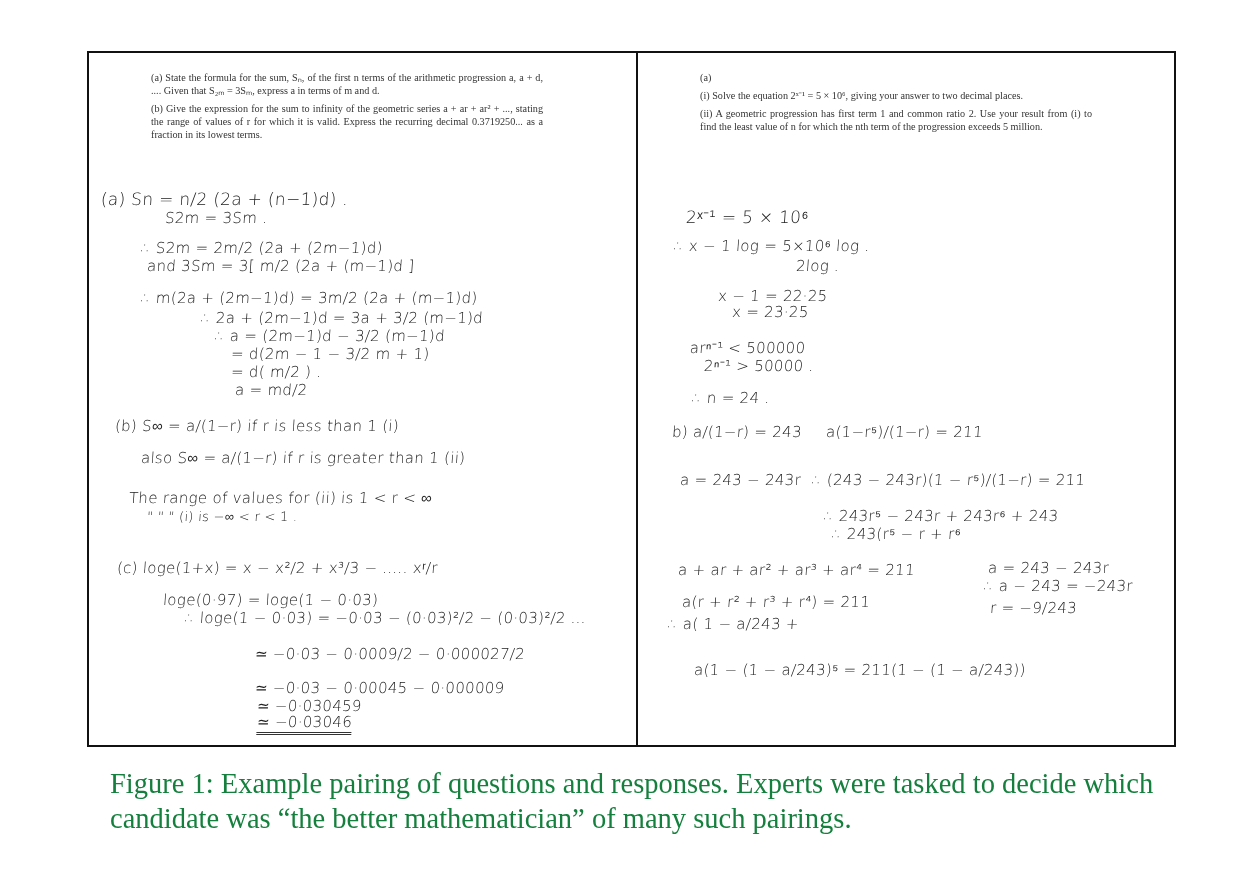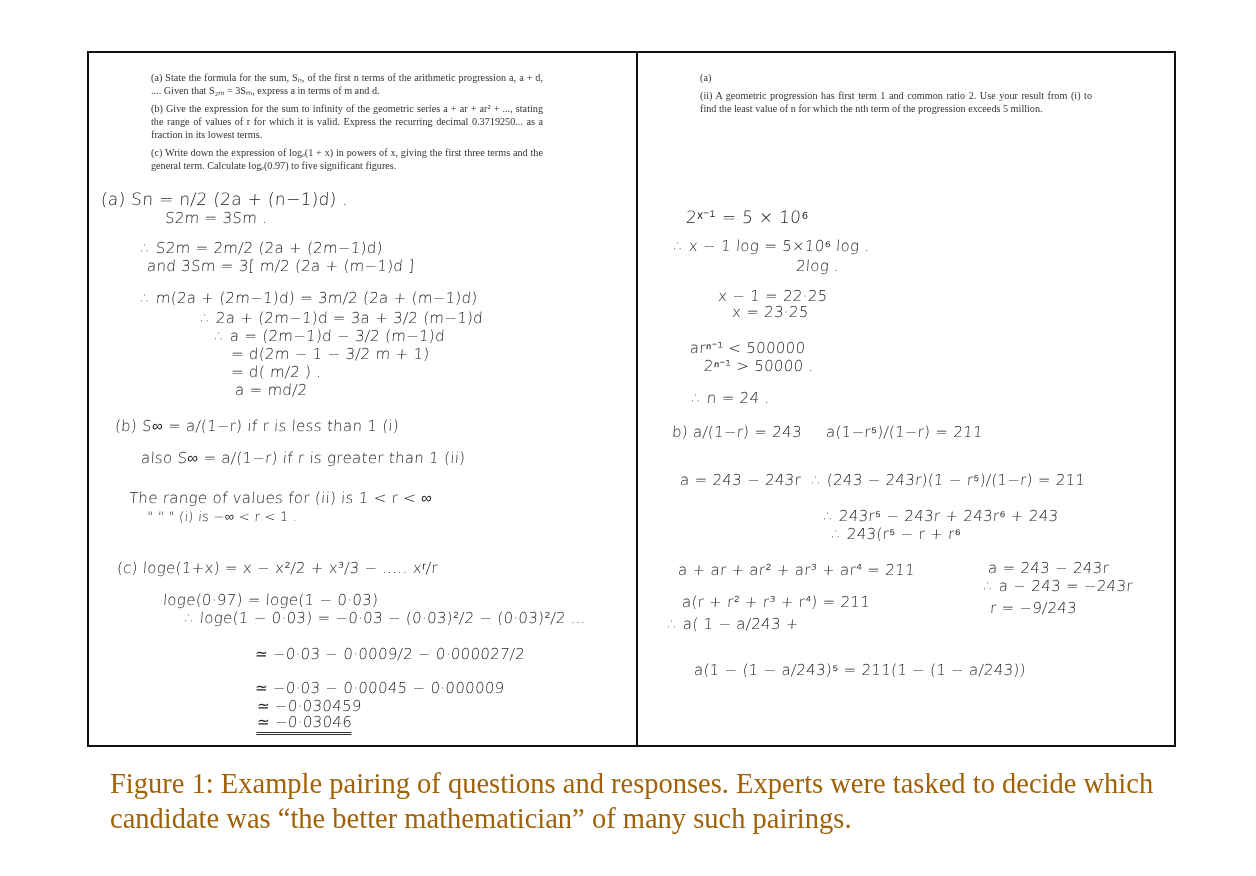--- a/index.html
+++ b/index.html
@@ -7,30 +7,29 @@
   .panel { position:absolute; top:51px; height:696px; border:2px solid #111; box-sizing:border-box; background:#fff; }
   #left-panel { left:87px; width:596px; }
   #right-panel { left:636px; width:540px; }
   .question { position:absolute; font-family:"Liberation Serif", serif; font-size:10.2px; line-height:13px; color:#333; text-align:justify; }
   #left-panel .question { left:62px; top:18px; width:392px; }
   #right-panel .question { left:62px; top:18px; width:392px; }
   .q-para { margin:0 0 5px 0; }
   .hw { position:absolute; font-family:"DejaVu Sans", sans-serif; font-weight:300; color:#222; white-space:nowrap; font-size:15px; letter-spacing:0.3px; transform:skewX(-4deg); }
   .hw.small { font-size:13px; }
   .dbl { border-bottom:3px double #333; padding-bottom:1px; }
-  #caption { position:absolute; left:110px; top:766px; width:1080px; font-family:"Liberation Serif", serif; font-size:28.5px; line-height:35px; color:#a16207; }
+  #caption { position:absolute; left:110px; top:766px; width:1080px; font-family:"Liberation Serif", serif; font-size:28.5px; line-height:35px; color:#15803d; }
 </style>
 </head>
 <body>
 
 <div id="left-panel" class="panel">
   <div class="question">
     <p class="q-para">(a) State the formula for the sum, Sₙ, of the first n terms of the arithmetic progression a, a + d, .... Given that S₂ₘ = 3Sₘ, express a in terms of m and d.</p>
     <p class="q-para">(b) Give the expression for the sum to infinity of the geometric series a + ar + ar² + ..., stating the range of values of r for which it is valid. Express the recurring decimal 0.3719250... as a fraction in its lowest terms.</p>
-    <p class="q-para">(c) Write down the expression of logₑ(1 + x) in powers of x, giving the first three terms and the general term. Calculate logₑ(0.97) to five significant figures.</p>
   </div>
 
   <div class="hw" style="left:12px;top:136px;font-size:17px;">(a)  Sn = n/2 (2a + (n−1)d) .</div>
   <div class="hw" style="left:76px;top:156px;">S2m = 3Sm .</div>
   <div class="hw" style="left:52px;top:186px;">∴ S2m = 2m/2 (2a + (2m−1)d)</div>
   <div class="hw" style="left:58px;top:204px;">and 3Sm = 3[ m/2 (2a + (m−1)d ]</div>
   <div class="hw" style="left:52px;top:236px;">∴ m(2a + (2m−1)d) = 3m/2 (2a + (m−1)d)</div>
   <div class="hw" style="left:112px;top:256px;">∴ 2a + (2m−1)d = 3a + 3/2 (m−1)d</div>
   <div class="hw" style="left:126px;top:274px;">∴ a = (2m−1)d − 3/2 (m−1)d</div>
   <div class="hw" style="left:142px;top:292px;">= d(2m − 1 − 3/2 m + 1)</div>
@@ -47,20 +46,21 @@
   <div class="hw" style="left:96px;top:556px;">∴ loge(1 − 0·03) = −0·03 − (0·03)²/2 − (0·03)²/2 ...</div>
   <div class="hw" style="left:166px;top:592px;">≃ −0·03 − 0·0009/2 − 0·000027/2</div>
   <div class="hw" style="left:166px;top:626px;">≃ −0·03 − 0·00045 − 0·000009</div>
   <div class="hw" style="left:168px;top:644px;">≃ −0·030459</div>
   <div class="hw dbl" style="left:168px;top:660px;">≃ −0·03046</div>
 </div>
 
 <div id="right-panel" class="panel">
   <div class="question">
     <p class="q-para">(a)</p>
+    <p class="q-para">(i) Solve the equation 2ˣ⁻¹ = 5 × 10⁶, giving your answer to two decimal places.</p>
     <p class="q-para">(ii) A geometric progression has first term 1 and common ratio 2. Use your result from (i) to find the least value of n for which the nth term of the progression exceeds 5 million.</p>
   </div>
 
   <div class="hw" style="left:48px;top:152px;font-size:17px;">2ˣ⁻¹ = 5 × 10⁶</div>
   <div class="hw" style="left:36px;top:184px;">∴ x − 1 log = 5×10⁶ log .</div>
   <div class="hw" style="left:158px;top:204px;">2log .</div>
   <div class="hw" style="left:80px;top:234px;">x − 1 = 22·25</div>
   <div class="hw" style="left:94px;top:250px;">x = 23·25</div>
   <div class="hw" style="left:52px;top:284px;">arⁿ⁻¹ &lt; 500000</div>
   <div class="hw" style="left:66px;top:302px;">2ⁿ⁻¹ &gt; 50000 .</div>

